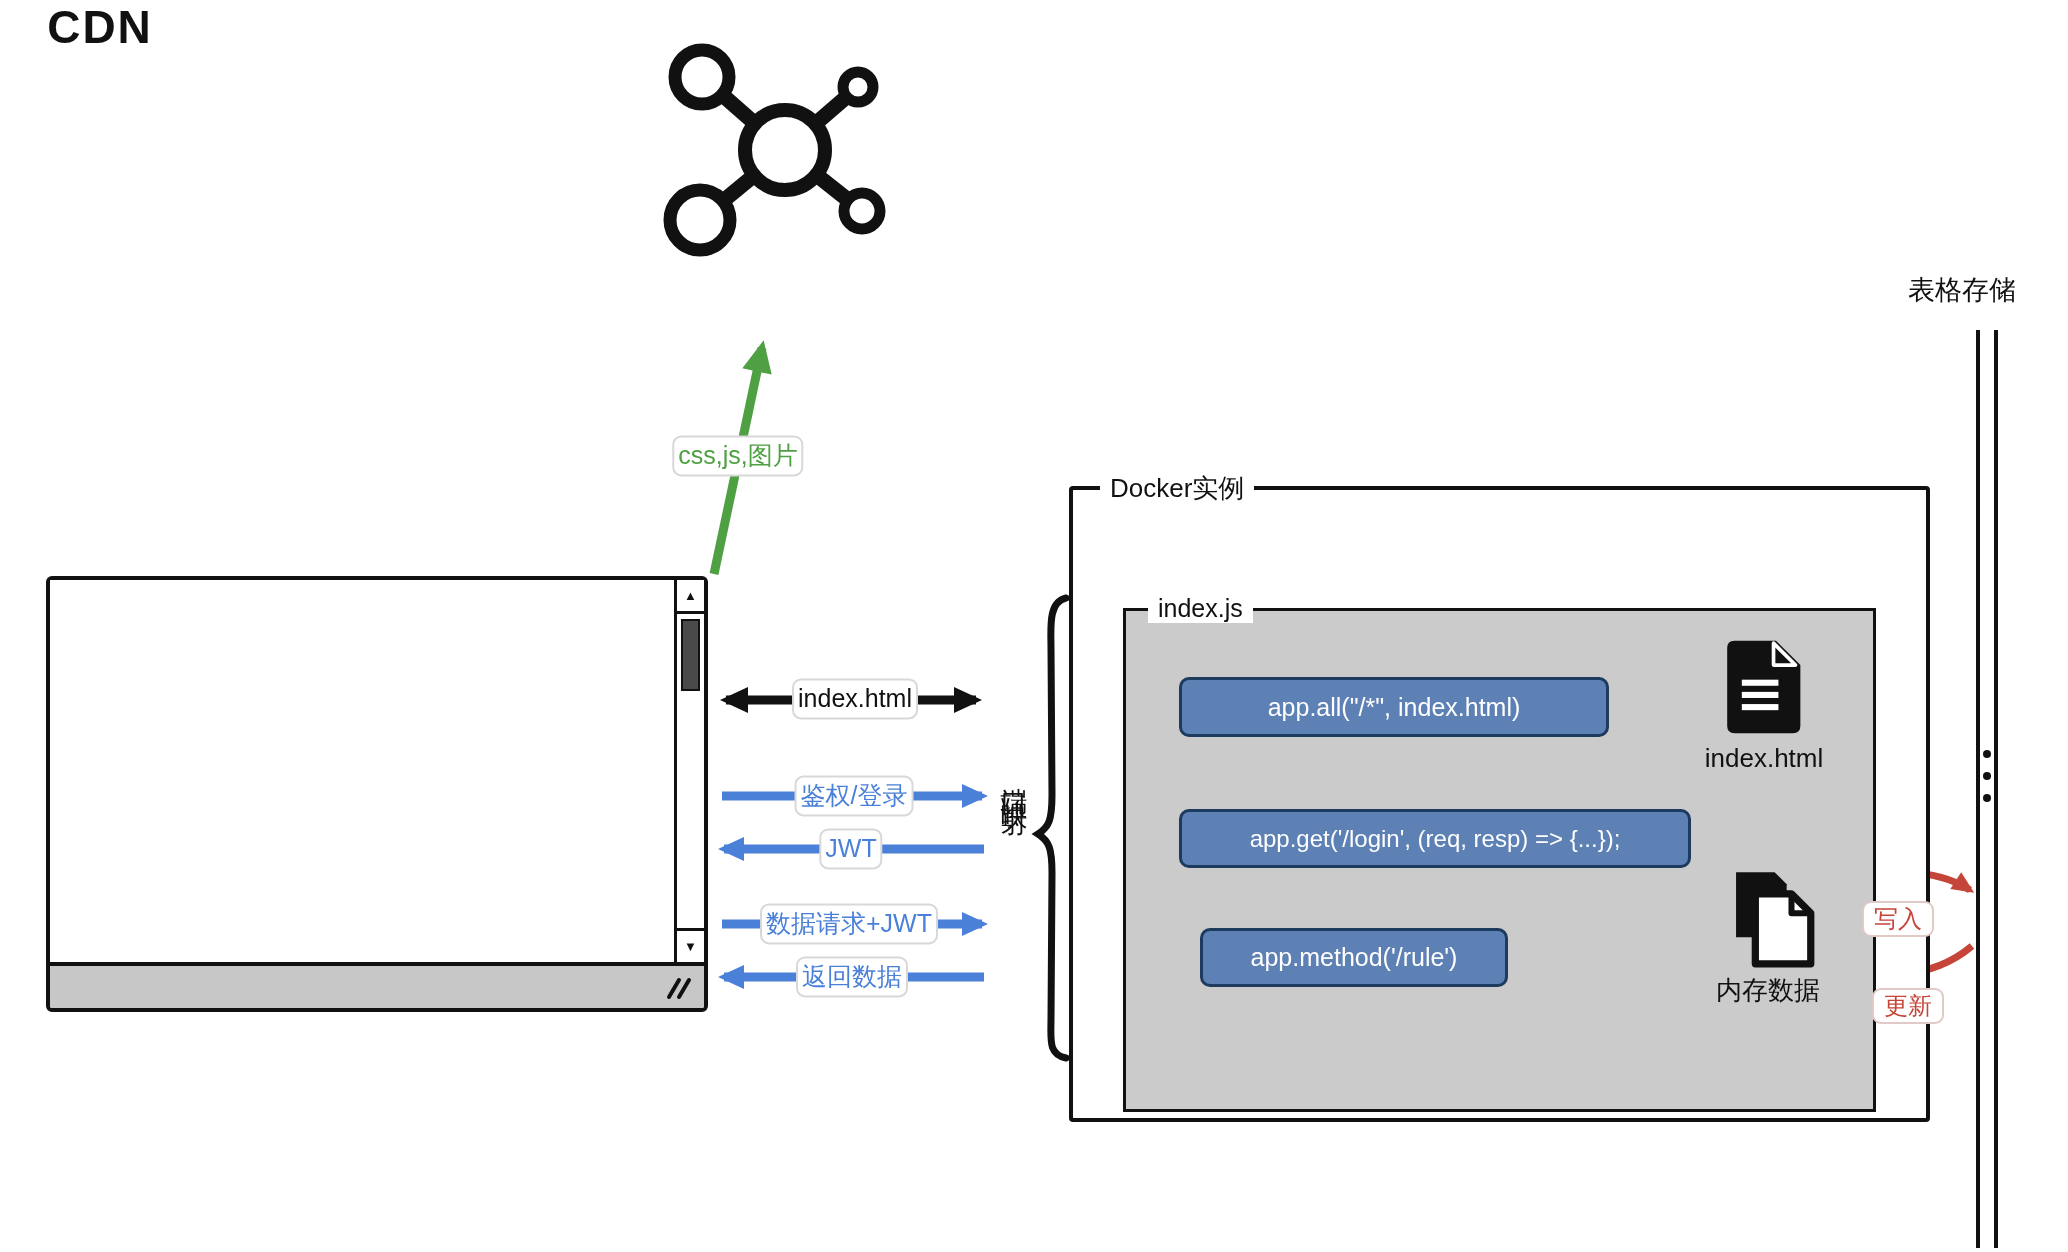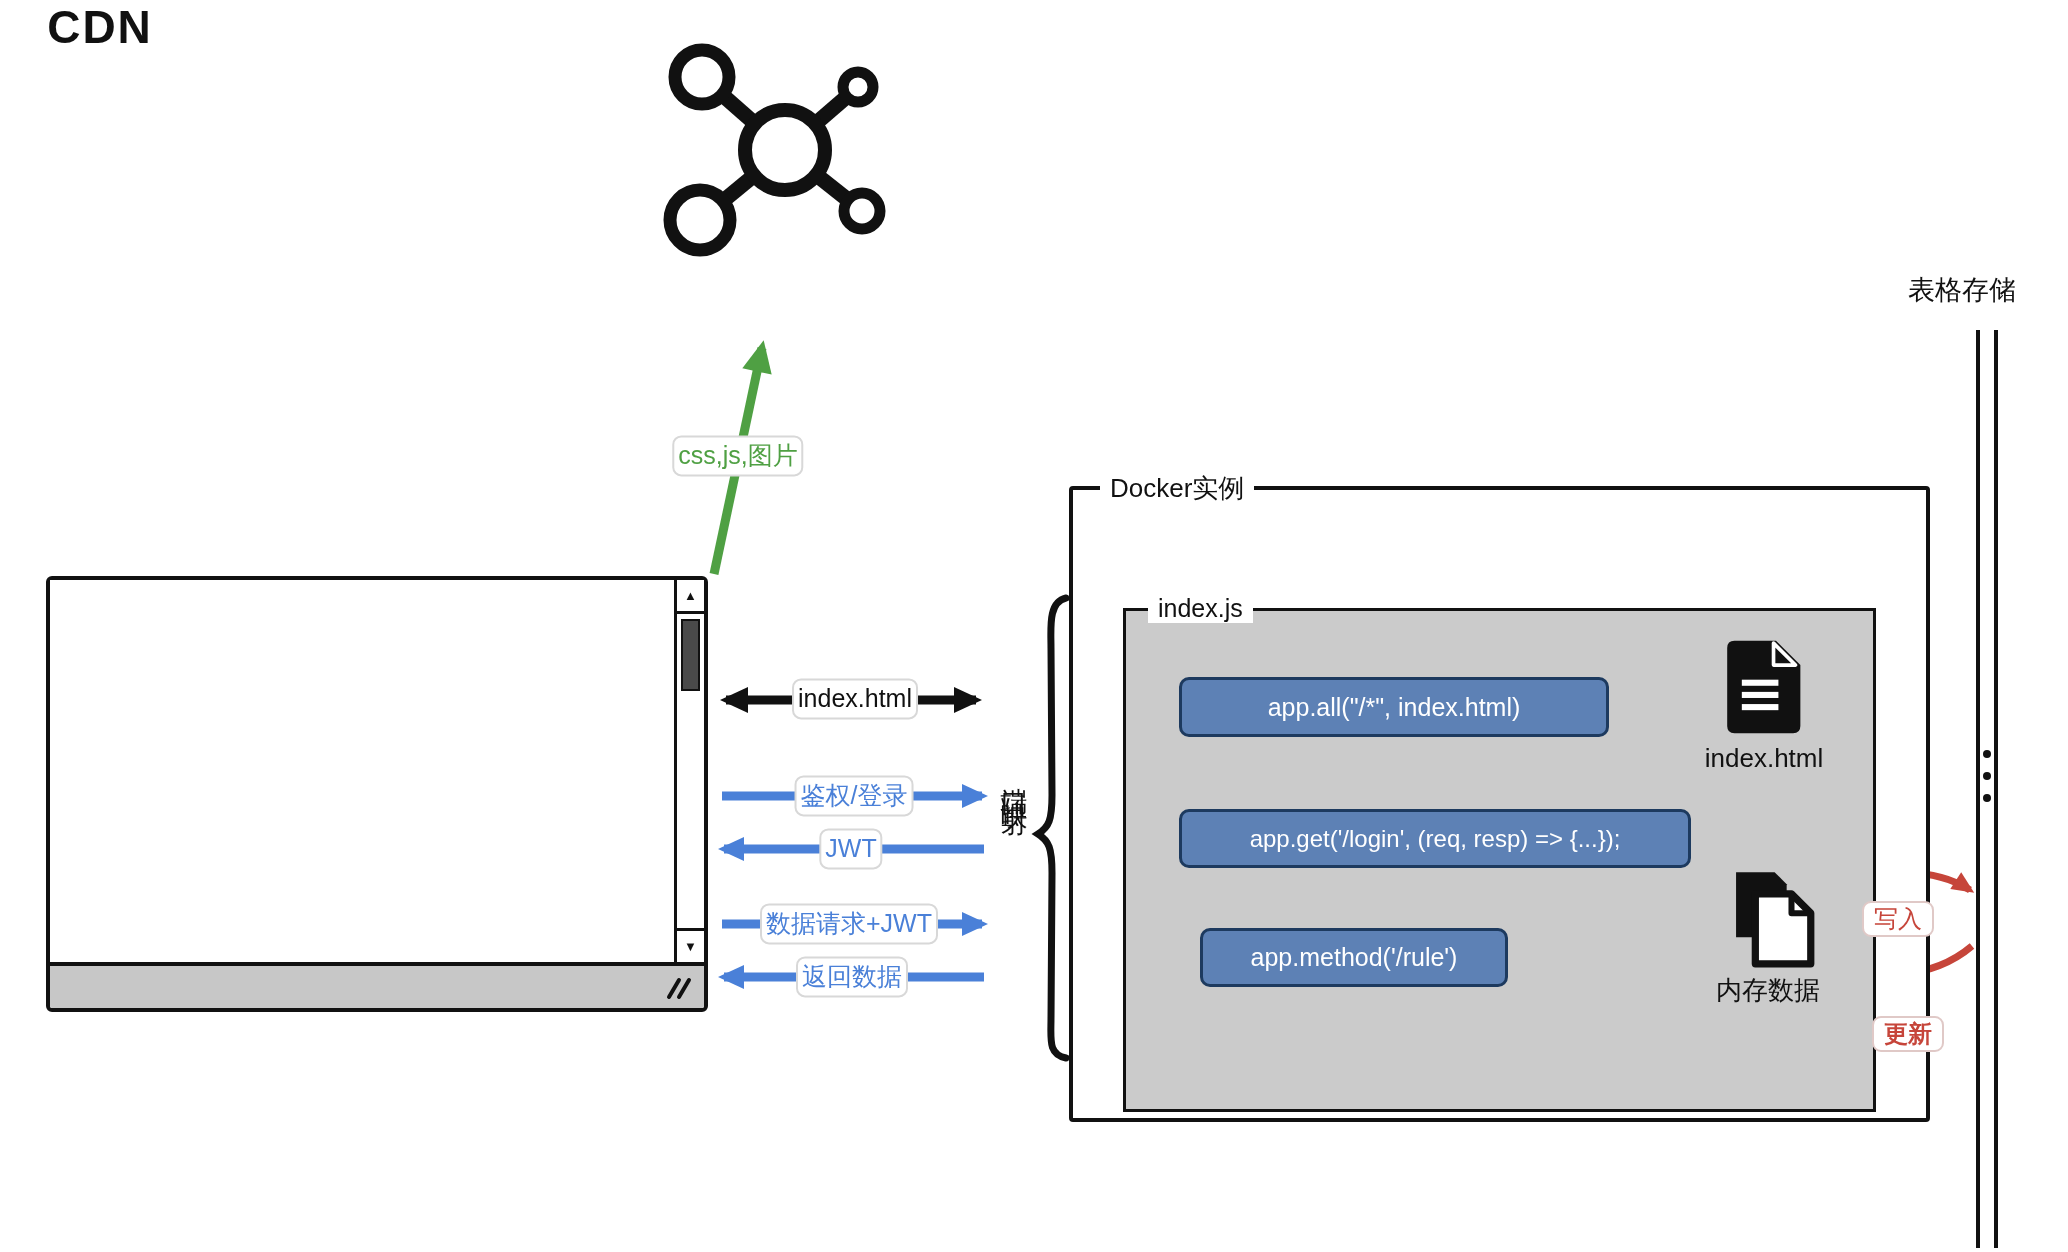--- a/index.html
+++ b/index.html
@@ -174,21 +174,21 @@
       <svg class="abs" style="left:598px; top:256px;" width="94" height="102" viewBox="0 0 78 84">
         <path d="M10 4 H42 L52 14 V58 H10 Z" fill="#111"></path>
         <path d="M26 22 H56 L72 38 V80 H26 Z" fill="#fff" stroke="#111" stroke-width="6" stroke-linejoin="round"></path>
         <path d="M56 22 V38 H72" fill="none" stroke="#111" stroke-width="5" stroke-linejoin="round"></path>
       </svg>
       <div class="file-label" id="memory-data-label">内存数据</div>
     </div>
   </div>
 
   <div class="chip red" style="left:1898px; top:902px;margin-top:17px;">写入</div>
-  <div class="chip red" style="left:1908px; top:1034px;font-weight:bold;">更新</div>
+  <div class="chip red" style="left:1908px; top:1006px;">更新</div>
 
   <div id="table-storage-label">表格存储</div>
   <div class="storage-line" id="storage-line-1"></div>
   <div class="storage-line" id="storage-line-2"></div>
   <div id="storage-dots">
     <div class="dot"></div>
       <div class="dot"></div>
       <div class="dot"></div>
   </div>
 

